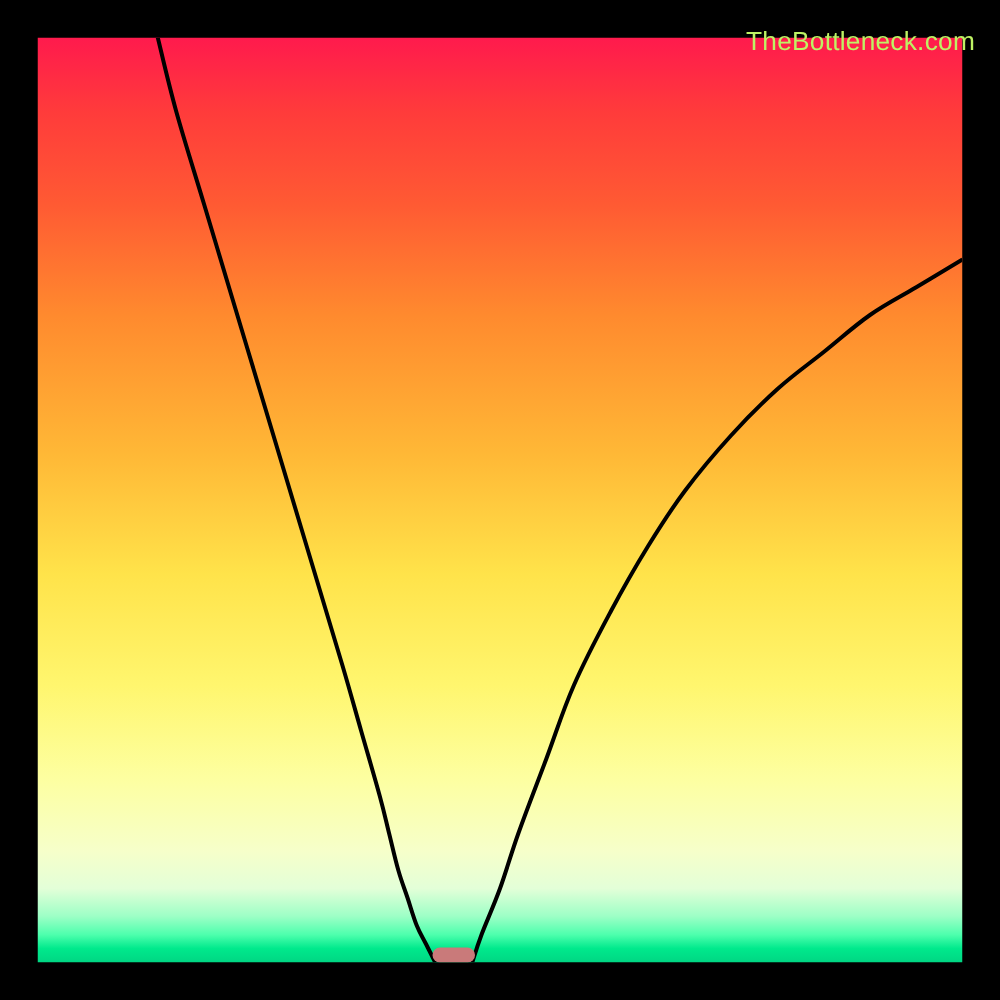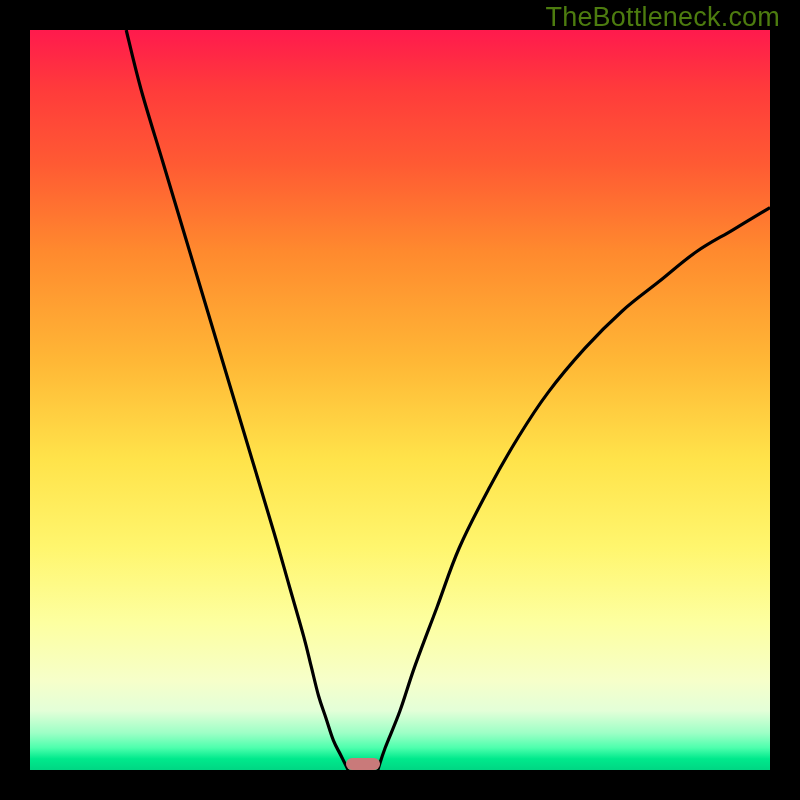--- a/index.html
+++ b/index.html
@@ -53,24 +53,24 @@
     width: 100%;
     height: 100%;
   }
   .marker {
     position: absolute;
     background: #c97a7a;
     border-radius: 8px;
   }
   .watermark {
     position: absolute;
-    top: 2px;
+    top: 22px;
     right: 20px;
-    color: #4d7c0f;
-    font-size: 27px;
+    color: #bef264;
+    font-size: 21px;
     letter-spacing: 0.2px;
   }
 </style>
 </head>
 <body>
 
 <div class="frame">
   <div class="plot-area">
     <div class="gradient-bg"></div>
     <svg class="curve-svg" viewBox="0 0 740 740" preserveAspectRatio="none">

